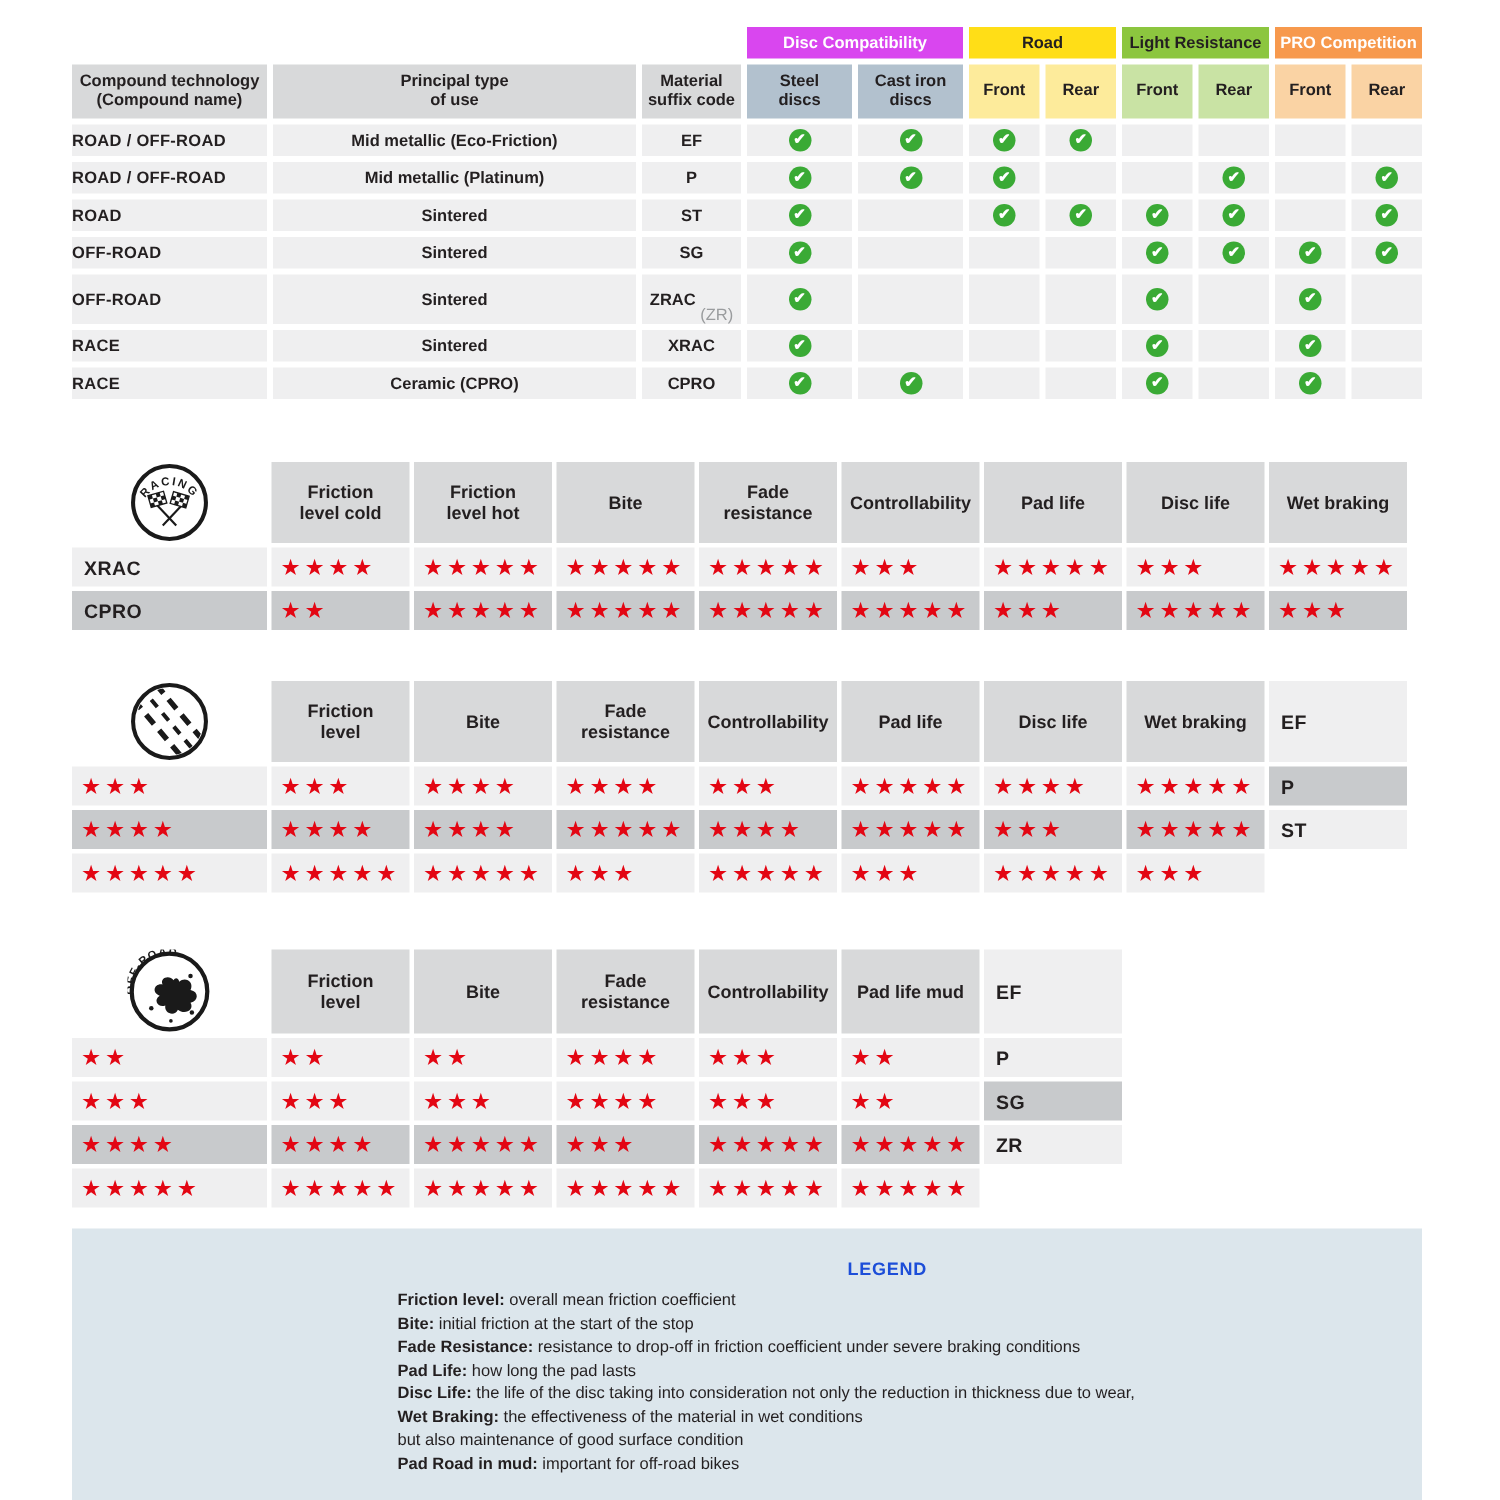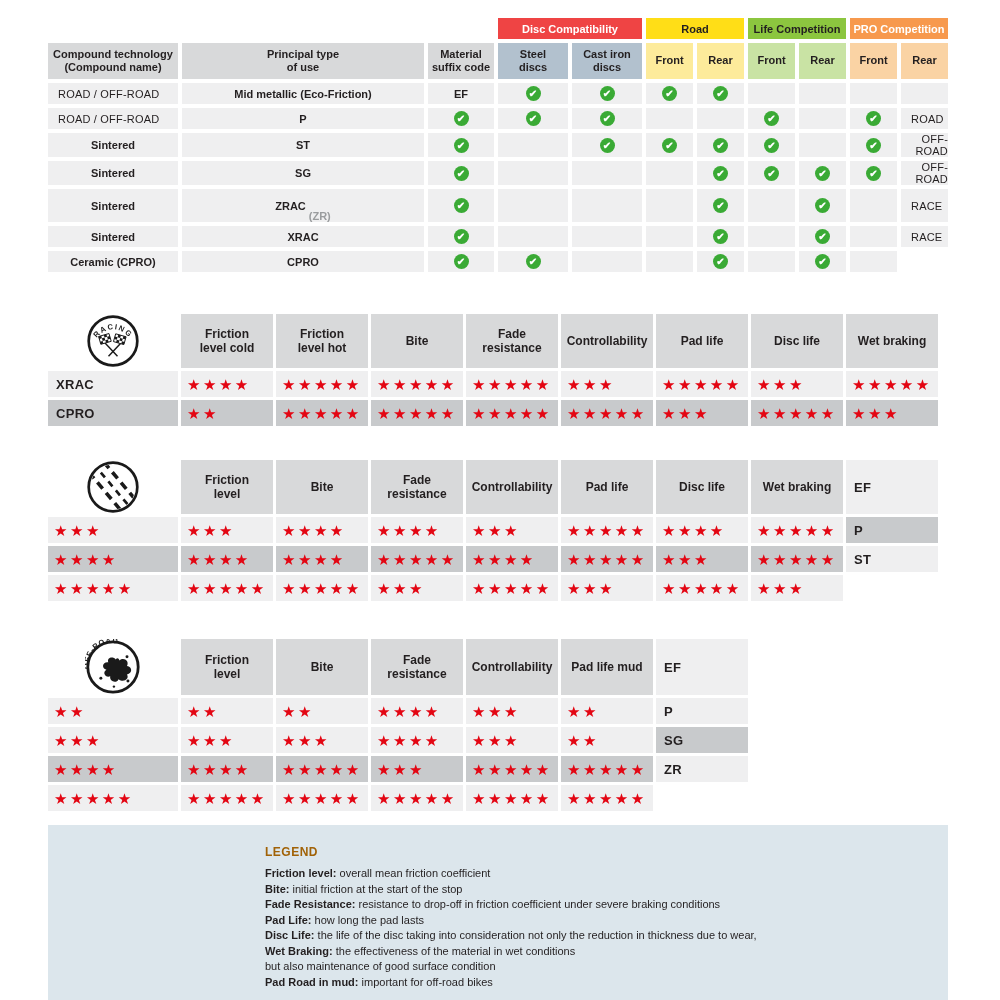--- a/index.html
+++ b/index.html
@@ -8,27 +8,27 @@
   .page { width:900px; margin:18px 52px 40px 48px; }
 
   
   .compat { display:grid; grid-template-columns:130px 242px 66px 70px 70px repeat(6,47px); gap:4px; }
   .gspacer { grid-column: span 3; }
   .ghead { grid-column: span 2; display:flex; align-items:center; justify-content:center;
            font-weight:bold; font-size:11px; height:21px; }
   .ch { background:#D8D9DA; display:flex; align-items:center; justify-content:center; text-align:center;
         font-weight:bold; font-size:11px; line-height:1.2; min-height:36px; padding:2px 3px; white-space:pre-line; }
   .cell { background:#EFEFF0; display:flex; align-items:center; min-height:21px; font-size:11px; }
-  .cell.use  { font-weight:normal; padding-left:10px; letter-spacing:0.2px;text-align:right; }
+  .cell.use  { font-weight:bold; letter-spacing:0.2px; }
   .cell.tech { justify-content:center; font-weight:bold; }
   .cell.code { justify-content:center; font-weight:bold; }
   .cell.chk  { justify-content:center; }
   .check { width:15px; height:15px; border-radius:50%; color:#fff; font-size:10px; line-height:15px;
            text-align:center; display:inline-block; font-weight:bold; }
-  .muted { color:#9A9C9E; margin-left:3px; font-weight:bold;margin-top:21px; }
+  .muted { color:#9A9C9E; margin-left:3px; font-weight:normal;margin-top:21px; }
 
   
   .rt { display:grid; gap:3px; }
   .rt-racing  { margin-top:42px; }
   .rt-road    { margin-top:34px; }
   .rt-offroad { margin-top:38px; }
   .icon-cell { display:flex; justify-content:center; align-items:flex-end; overflow:visible; }
   .icon-cell svg { display:block; }
   .rt .ch { min-height:38px; font-size:12px; }
   .rlabel { background:#EFEFF0; display:flex; align-items:center; padding-left:8px;
@@ -42,23 +42,23 @@
   .legend-line { font-size:11px; line-height:15.5px; }
   .legend-line b { font-weight:bold; }
 </style>
 </head>
 <body>
 
 <div class="page">
 
   <div class="compat" id="compat-grid">
     <div class="gspacer"></div>
-    <div class="ghead" style="background: #ef4444; color: rgb(255, 255, 255);">Disc Compatibility</div>
+    <div class="ghead" style="background: #d946ef; color: rgb(255, 255, 255);">Disc Compatibility</div>
     <div class="ghead" style="background: rgb(255, 222, 23); color: rgb(35, 31, 32);">Road</div>
-    <div class="ghead" style="background: rgb(140, 198, 63); color: rgb(35, 31, 32);">Life Competition</div>
+    <div class="ghead" style="background: rgb(140, 198, 63); color: rgb(35, 31, 32);">Light Resistance</div>
     <div class="ghead" style="background: rgb(247, 153, 77); color: rgb(255, 255, 255);">PRO Competition</div>
 
   <div class="ch">Compound technology
 (Compound name)</div>
       <div class="ch">Principal type
 of use</div>
       <div class="ch">Material
 suffix code</div>
       <div class="ch" style="background: rgb(178, 193, 206);">Steel
 discs</div>
@@ -83,20 +83,21 @@
         <span class="check" style="background: rgb(58, 170, 53);">✔</span>
       </div>
       <div class="cell chk">
         <span class="check" style="background: rgb(58, 170, 53);">✔</span>
       </div>
       <div class="cell chk"></div>
       <div class="cell chk"></div>
       <div class="cell chk"></div>
       <div class="cell chk"></div>
       <div class="cell use">ROAD / OFF-ROAD</div>
+      <div class="cell tech">Mid metallic (Platinum)</div>
       <div class="cell code">P</div>
       <div class="cell chk">
         <span class="check" style="background: rgb(58, 170, 53);">✔</span>
       </div>
       <div class="cell chk">
         <span class="check" style="background: rgb(58, 170, 53);">✔</span>
       </div>
       <div class="cell chk">
         <span class="check" style="background: rgb(58, 170, 53);">✔</span>
       </div>
@@ -511,21 +512,21 @@
       </div>
       <div class="rcell">
         <span class="stars" style="color: rgb(227, 6, 19);">★★★★★</span>
       </div>
       <div class="rcell">
         <span class="stars" style="color: rgb(227, 6, 19);">★★★★★</span>
       </div>
     </div>
 
   <div class="legend" style="background: rgb(220, 230, 236);">
-    <div class="legend-title" style="color: #a16207;">LEGEND</div>
+    <div class="legend-title" style="color: #1d4ed8; text-align: center;">LEGEND</div>
     <div id="legend-items">
         <div class="legend-line"><b>Friction level: </b><span>overall mean friction coefficient</span></div>
         <div class="legend-line"><b>Bite: </b><span>initial friction at the start of the stop</span></div>
         <div class="legend-line"><b>Fade Resistance: </b><span>resistance to drop-off in friction coefficient under severe braking conditions</span></div>
         <div class="legend-line"><b>Pad Life: </b><span>how long the pad lasts</span></div>
         <div class="legend-line"><b>Disc Life: </b><span>the life of the disc taking into consideration not only the reduction in thickness due to wear,</span></div>
         <div class="legend-line"><b>Wet Braking: </b><span>the effectiveness of the material in wet conditions</span></div>
         <div class="legend-line"><span>but also maintenance of good surface condition</span></div>
         <div class="legend-line"><b>Pad Road in mud: </b><span>important for off-road bikes</span></div>
       </div>

